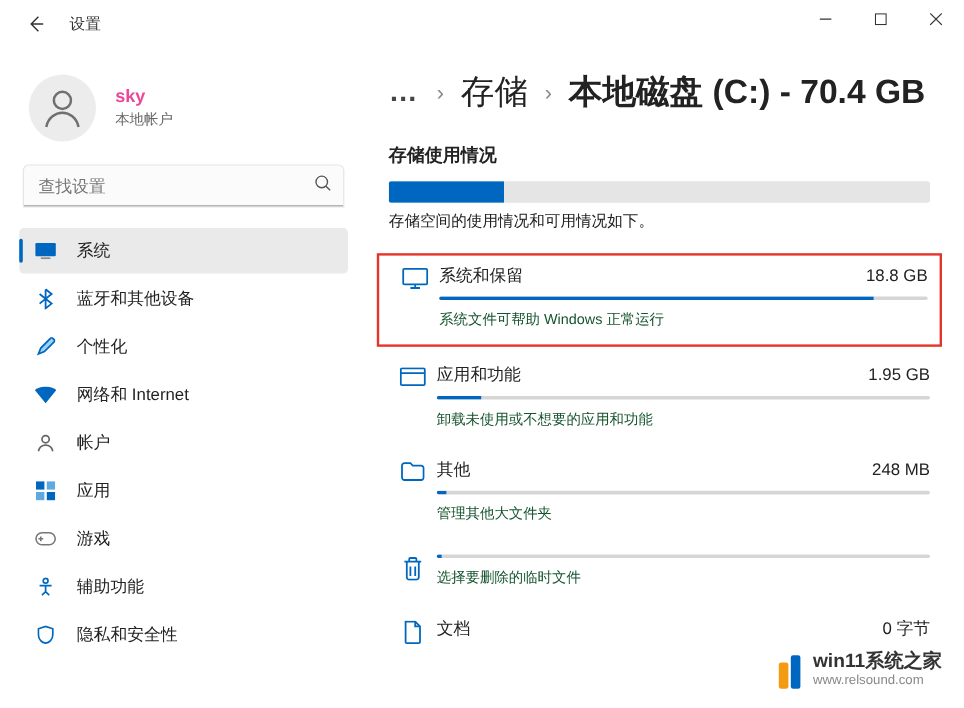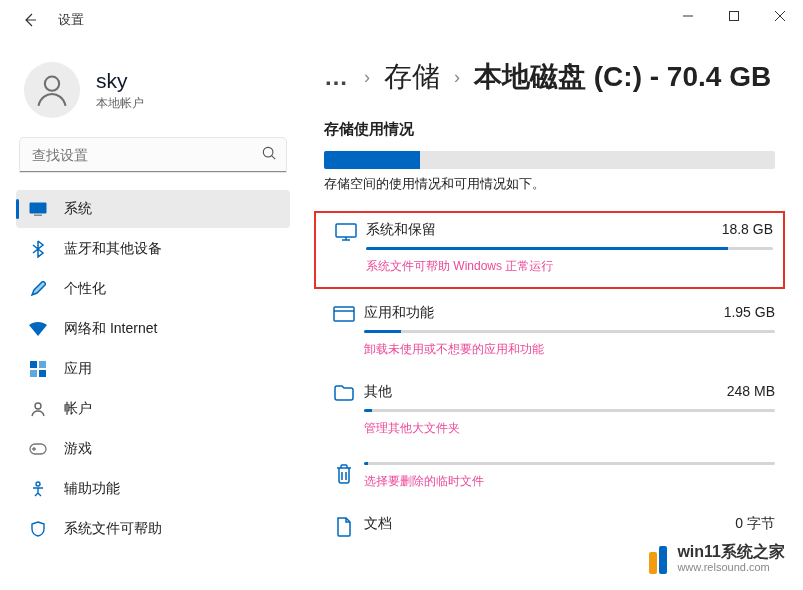--- a/index.html
+++ b/index.html
@@ -10,21 +10,21 @@
     .app-title { margin-left: 16px; font-size: 13px; color: #333; }
     .win-controls { position: absolute; right: 0; top: 0; display: flex; }
     .win-btn { width: 46px; height: 32px; display: flex; align-items: center; justify-content: center; color: #333; }
     
     .content { display: flex; height: calc(100% - 40px); }
     
     .sidebar { width: 300px; padding: 12px 10px 0 16px; }
     .user-block { display: flex; align-items: center; padding: 10px 8px 20px; }
     .avatar { width: 56px; height: 56px; border-radius: 50%; background: #ececec; display: flex; align-items: center; justify-content: center; color: #6f6f6f; }
     .user-text { margin-left: 16px; }
-    .user-name { font-size: 21px; font-weight: 400; color: #0f172a; }
+    .user-name { font-size: 15px; font-weight: 700; color: #ec4899; }
     .user-sub { font-size: 12px; color: #666; margin-top: 2px; }
     
     .search-wrap { position: relative; margin: 0 4px 18px; }
     .search-input { width: 100%; height: 34px; padding: 0 36px 0 12px; border: none; border-bottom: 1.5px solid #8a8a8a; background: #fbfbfb; font-size: 14px; outline: none; border-radius: 4px 4px 0 0; box-shadow: 0 0 0 1px #e5e5e5; }
     .search-icon { position: absolute; right: 10px; top: 50%; transform: translateY(-50%); color: #555; }
     
     .nav { }
     .nav-item { display: flex; align-items: center; height: 38px; padding: 16px 12px; border-radius: 4px; cursor: pointer; position: relative; margin-bottom: 2px; }
     .nav-item.active { background: #eaeaea; }
     .nav-item.active::before { content: ""; position: absolute; left: 0; top: 9px; bottom: 9px; width: 3px; background: #0067c0; border-radius: 2px; }
@@ -44,21 +44,21 @@
     .total-labels { display: flex; justify-content: space-between; font-size: 12px; color: #666; margin-bottom: 14px; }
     .total-desc { font-size: 13px; color: #222; margin-bottom: 18px; }
     
     .cat-row { display: flex; padding: 8px 0 16px; border-top: 1px solid transparent; position: relative; cursor: pointer; }
     .cat-highlight { border: 2.5px solid #e6332a; padding: 8px 10px 12px; margin: 0 -10px 6px; }
     .cat-icon { width: 40px; display: flex; justify-content: center; color: #0067c0; padding-top: 2px; }
     .cat-body { flex: 1; }
     .cat-head { display: flex; justify-content: space-between; font-size: 14px; color: #222; margin-bottom: 8px; }
     .cat-bar { height: 3px; background: #d6d6d6; border-radius: 2px; overflow: hidden; margin-bottom: 8px; }
     .cat-fill { height: 100%; background: #0067c0; }
-    .cat-sub { font-size: 12px; color: #ec4899; }
+    .cat-sub { font-size: 12px; color: #14532d; }
     
     .watermark { position: absolute; right: 14px; bottom: 10px; display: flex; align-items: flex-end; gap: 10px; background: rgba(255,255,255,0.9); padding: 6px 4px; }
     .wm-logo { display: flex; gap: 2px; }
     .wm-bar { width: 8px; border-radius: 2px; }
     .wm-text { display: flex; flex-direction: column; line-height: 1.15; }
     .wm-main { font-size: 16px; font-weight: 700; color: #333; }
     .wm-sub { font-size: 11px; color: #888; }
   </style>
 </head>
 <body>
@@ -143,40 +143,40 @@
       <div class="nav-item">
         <span class="nav-icon">
             <svg width="18" height="14" viewBox="0 0 18 14" fill="#0067c0">
               <path d="M9 14L0 3c5-4 13-4 18 0L9 14z"></path>
             </svg>
           </span>
         <span class="nav-label">网络和 Internet</span>
       </div>
       <div class="nav-item">
         <span class="nav-icon">
+            <svg width="16" height="16" viewBox="0 0 16 16" fill="none" stroke="#666" stroke-width="1.4">
+              <circle cx="8" cy="5" r="3"></circle>
+              <path d="M2 15c1-4 4-5 6-5s5 1 6 5"></path>
+            </svg>
+          </span>
+        <span class="nav-label">帐户</span>
+      </div>
+      <div class="nav-item">
+        <span class="nav-icon">
             <svg width="16" height="16" viewBox="0 0 16 16">
               <rect x="0" y="0" width="7" height="7" fill="#0067c0"></rect>
               <rect x="9" y="0" width="7" height="7" fill="#5fa8e0"></rect>
               <rect x="0" y="9" width="7" height="7" fill="#5fa8e0"></rect>
               <rect x="9" y="9" width="7" height="7" fill="#0067c0"></rect>
             </svg>
           </span>
         <span class="nav-label">应用</span>
       </div>
       <div class="nav-item">
         <span class="nav-icon">
-            <svg width="16" height="16" viewBox="0 0 16 16" fill="none" stroke="#666" stroke-width="1.4">
-              <circle cx="8" cy="5" r="3"></circle>
-              <path d="M2 15c1-4 4-5 6-5s5 1 6 5"></path>
-            </svg>
-          </span>
-        <span class="nav-label">帐户</span>
-      </div>
-      <div class="nav-item">
-        <span class="nav-icon">
             <svg width="18" height="12" viewBox="0 0 18 12" fill="none" stroke="#777" stroke-width="1.3">
               <rect x="1" y="1" width="16" height="10" rx="5"></rect>
               <path d="M5 4v4M3 6h4M12 5h.01M14 7h.01"></path>
             </svg>
           </span>
         <span class="nav-label">游戏</span>
       </div>
       <div class="nav-item">
         <span class="nav-icon">
             <svg width="16" height="16" viewBox="0 0 16 16" fill="none" stroke="#0067c0" stroke-width="1.4">
@@ -185,21 +185,21 @@
             </svg>
           </span>
         <span class="nav-label">辅助功能</span>
       </div>
       <div class="nav-item">
         <span class="nav-icon">
             <svg width="14" height="16" viewBox="0 0 14 16" fill="none" stroke="#0067c0" stroke-width="1.4">
               <path d="M7 1l6 2v5c0 4-3 6.5-6 7-3-.5-6-3-6-7V3l6-2z"></path>
             </svg>
           </span>
-        <span class="nav-label">系统文件可帮助</span>
+        <span class="nav-label">隐私和安全性</span>
       </div>
     </nav>
   </aside>
 
   <main class="main">
     <div class="breadcrumb">
       <span class="bc-more">…</span>
       <span class="bc-sep">›</span>
       <span class="bc-link">存储</span>
       <span class="bc-sep">›</span>

